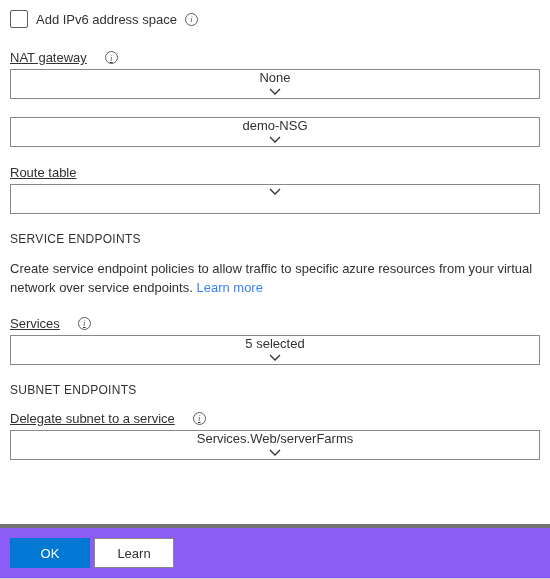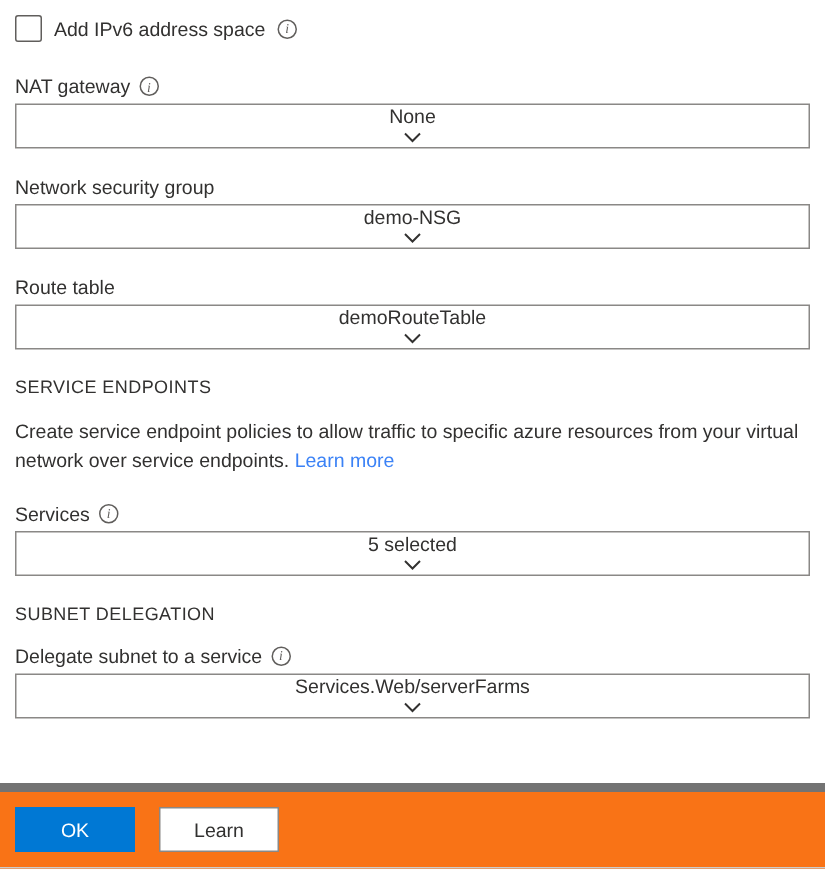--- a/index.html
+++ b/index.html
@@ -16,37 +16,37 @@
       width: 18px; height: 18px; border: 1px solid #605e5c; border-radius: 2px;
       display: inline-block; cursor: pointer;
     }
     .info-icon {
       width: 13px; height: 13px; border: 1px solid #605e5c; border-radius: 50%;
       display: inline-flex; align-items: center; justify-content: center;
       font-size: 9px; color: #605e5c; font-style: italic; font-family: Georgia, serif;
       cursor: default;
     }
     .field { margin-bottom: 18px; }
-    .field-label { margin-bottom: 4px; display: flex; align-items: center; gap: 6px; color: #323130; }
+    .field-label { margin-bottom: 4px; display: flex; align-items: center; gap: 18px; color: #323130; text-decoration: underline; }
     .select {
       width: 100%; border: 1px solid #8a8886; background: #fff; height: 30px;
       display: flex; align-items: center; justify-content: space-between;
       padding: 0 10px; cursor: pointer; flex-direction: column;
     }
     .select .chevron svg { display: block; }
     .section-heading {
       font-weight: 400; font-size: 12px; letter-spacing: 0.3px;
       margin-top: 12px; margin-bottom: 14px;
     }
     .body-text { color: #323130; margin-bottom: 18px; line-height: 1.45; }
     .body-text a { color: #3b82f6; text-decoration: none; }
     .footer {
-      position: fixed; left: 0; bottom: 0; width: 550px; background: #f97316;
-      border-top: 6px solid #737373; border-bottom: 1px solid #ccc;
-      padding: 10px; display: flex; gap: 16px;
+      position: fixed; left: 0; bottom: 0; width: 550px; background: #8b5cf6;
+      border-top: 4px solid #737373; border-bottom: 1px solid #ccc;
+      padding: 10px; display: flex; gap: 4px;
     }
     .btn { height: 30px; min-width: 80px; padding: 0 18px; font-size: 13px; cursor: pointer;
       display: inline-flex; align-items: center; justify-content: center; }
     .btn-primary { background: #0078d4; color: #fff; border: none; }
     .btn-secondary { background: #fff; color: #323130; border: 1px solid #8a8886; }
     .spacer-bottom { height: 70px; }
   </style>
 </head>
 <body>
 
@@ -65,39 +65,35 @@
     <span>None</span>
     <span class="chevron">
       <svg width="14" height="14" viewBox="0 0 14 14">
           <path d="M2 4l5 5 5-5" stroke="#323130" stroke-width="1.3" fill="none"></path>
         </svg>
     </span>
   </div>
 </div>
 
 <div class="field">
-  <div class="field-label">
-    <span>Network security group</span>
-  </div>
   <div class="select">
     <span>demo-NSG</span>
     <span class="chevron">
       <svg width="14" height="14" viewBox="0 0 14 14">
           <path d="M2 4l5 5 5-5" stroke="#323130" stroke-width="1.3" fill="none"></path>
         </svg>
     </span>
   </div>
 </div>
 
 <div class="field">
   <div class="field-label">
     <span>Route table</span>
   </div>
   <div class="select">
-    <span>demoRouteTable</span>
     <span class="chevron">
       <svg width="14" height="14" viewBox="0 0 14 14">
           <path d="M2 4l5 5 5-5" stroke="#323130" stroke-width="1.3" fill="none"></path>
         </svg>
     </span>
   </div>
 </div>
 
 <div class="section-heading">SERVICE ENDPOINTS</div>
 <div class="body-text">
@@ -112,21 +108,21 @@
   <div class="select">
     <span>5 selected</span>
     <span class="chevron">
       <svg width="14" height="14" viewBox="0 0 14 14">
           <path d="M2 4l5 5 5-5" stroke="#323130" stroke-width="1.3" fill="none"></path>
         </svg>
     </span>
   </div>
 </div>
 
-<div class="section-heading">SUBNET DELEGATION</div>
+<div class="section-heading">SUBNET ENDPOINTS</div>
 
 <div class="field">
   <div class="field-label">
     <span>Delegate subnet to a service</span>
     <span class="info-icon">i</span>
   </div>
   <div class="select">
     <span>Services.Web/serverFarms</span>
     <span class="chevron">
       <svg width="14" height="14" viewBox="0 0 14 14">

